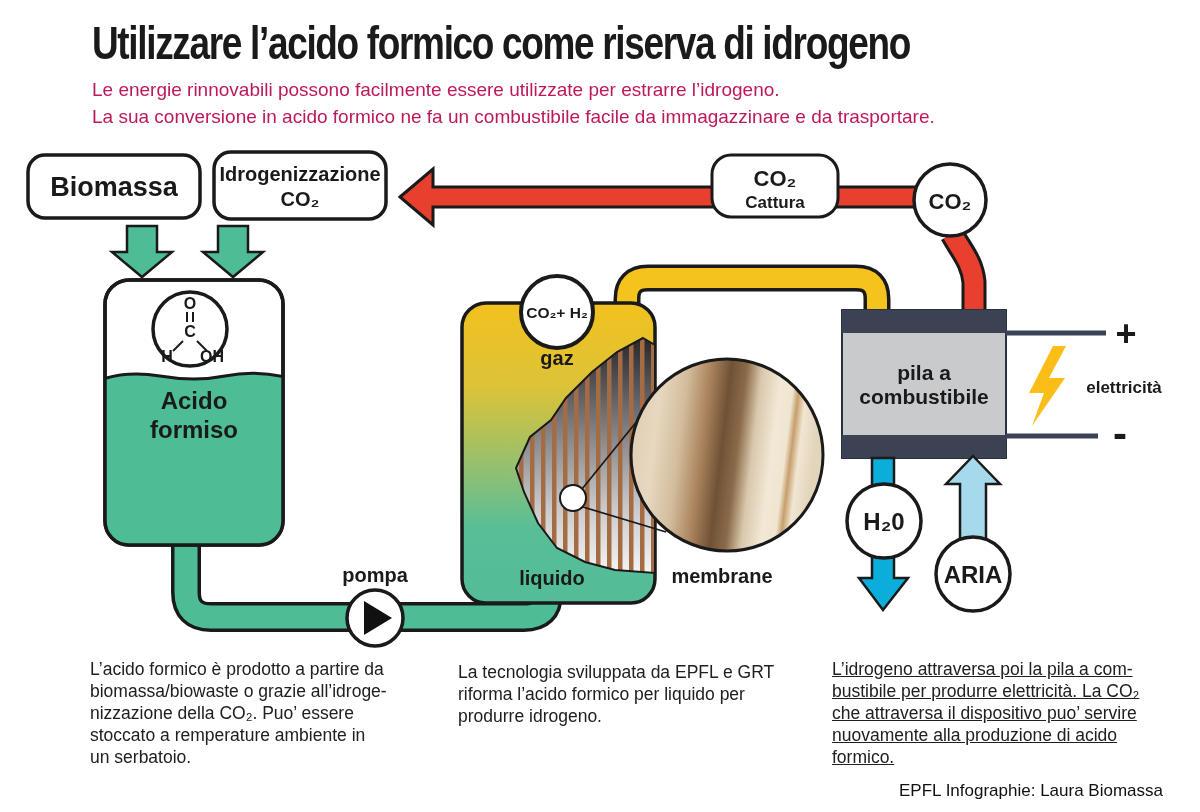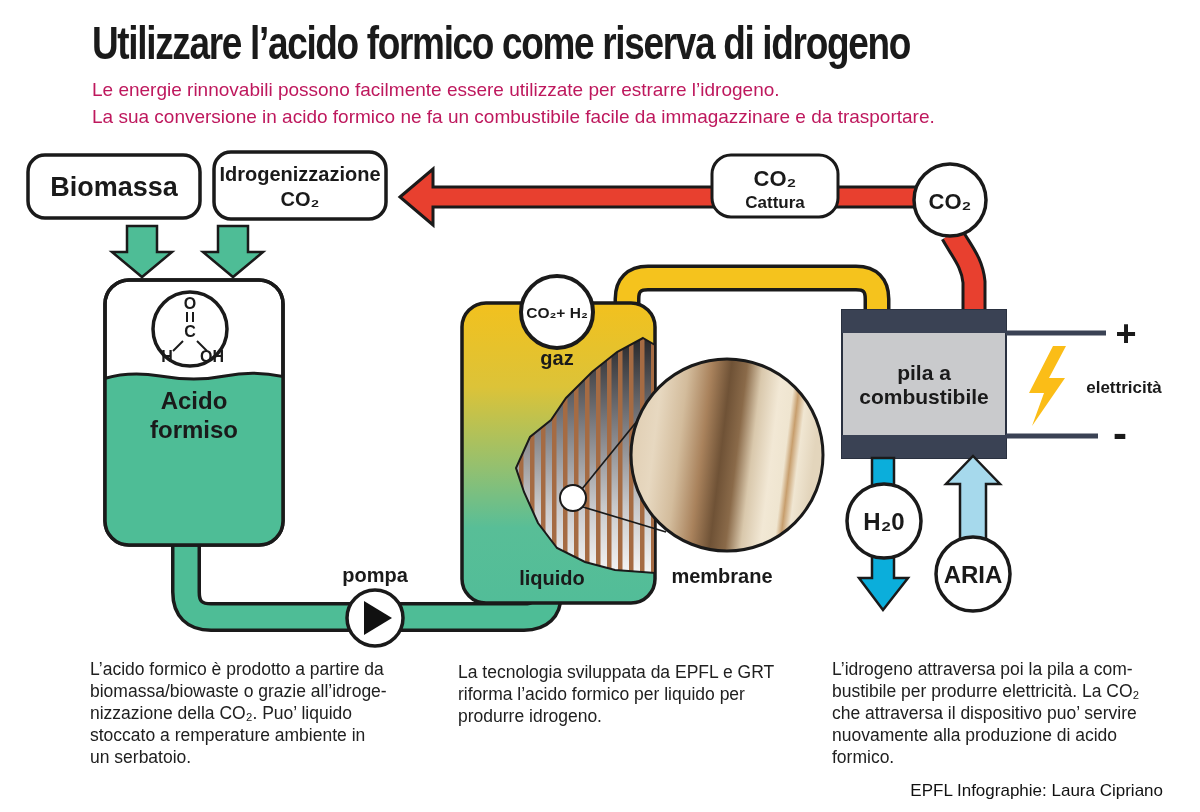--- a/index.html
+++ b/index.html
@@ -4,21 +4,21 @@
 <style>
   html,body{margin:0;padding:0;background:#fff;width:1200px;height:812px;overflow:hidden;}
   body{font-family:"Liberation Sans","DejaVu Sans",sans-serif;color:#1a1a1a;position:relative;}
   .abs{position:absolute;}
   #title{left:92px;top:18px;font-size:42px;font-weight:700;letter-spacing:-1.5px;
          transform:scaleX(.88) scaleY(1.08);transform-origin:left top;white-space:nowrap;}
   #subtitle{left:92px;top:76px;font-size:19px;line-height:27px;white-space:pre-line;color:#be185d;}
   .caption{font-size:17.5px;line-height:22px;white-space:pre-line;color:#202020;}
   #cap-left{left:90px;top:658px;width:360px;}
   #cap-mid{left:458px;top:661px;width:350px;}
-  #cap-right{left:832px;top:658px;width:350px;}
+  #cap-right{left:832px;top:658px;width:350px;text-decoration:underline;}
   #credit{left:760px;top:781px;width:403px;text-align:right;font-size:17px;color:#111;}
   svg text{font-family:"Liberation Sans","DejaVu Sans",sans-serif;font-weight:700;fill:#1a1a1a;}
   .lbl20{font-size:20px;} .lbl21{font-size:21px;}
   .pipe-out{stroke:#1a1a1a;fill:none;}
   .green{fill:var(--green);} .greenpipe{stroke:var(--green);fill:none;}
   .yellowpipe{stroke:var(--yellow);fill:none;}
   .redfill{fill:var(--red);} .redpipe{stroke:var(--red);fill:none;}
   .outlined{stroke:#1a1a1a;}
   .whitebox{fill:#fff;stroke:#1a1a1a;}
 </style>
@@ -165,24 +165,24 @@
 
   <g>
     <circle class="whitebox" stroke-width="3.5" cx="375" cy="618" r="28"></circle>
     <polygon fill="#111" points="364,601 364,635 392,618"></polygon>
   </g>
   <text class="lbl20" x="375" y="582" text-anchor="middle">pompa</text>
 </svg>
 
 <div class="abs caption" id="cap-left">L’acido formico è prodotto a partire da
 biomassa/biowaste o grazie all’idroge-
-nizzazione della CO₂. Puo’ liquido
+nizzazione della CO₂. Puo’ essere
 stoccato a remperature ambiente in
 un serbatoio.</div>
 <div class="abs caption" id="cap-mid">La tecnologia sviluppata da EPFL e GRT
 riforma l’acido formico per liquido per
 produrre idrogeno.</div>
 <div class="abs caption" id="cap-right">L’idrogeno attraversa poi la pila a com-
 bustibile per produrre elettricità. La CO₂
 che attraversa il dispositivo puo’ servire
 nuovamente alla produzione di acido
 formico.</div>
-<div class="abs" id="credit">EPFL Infographie: Laura Cipriano</div>
+<div class="abs" id="credit">EPFL Infographie: Laura Biomassa</div>
 
 </body></html>

